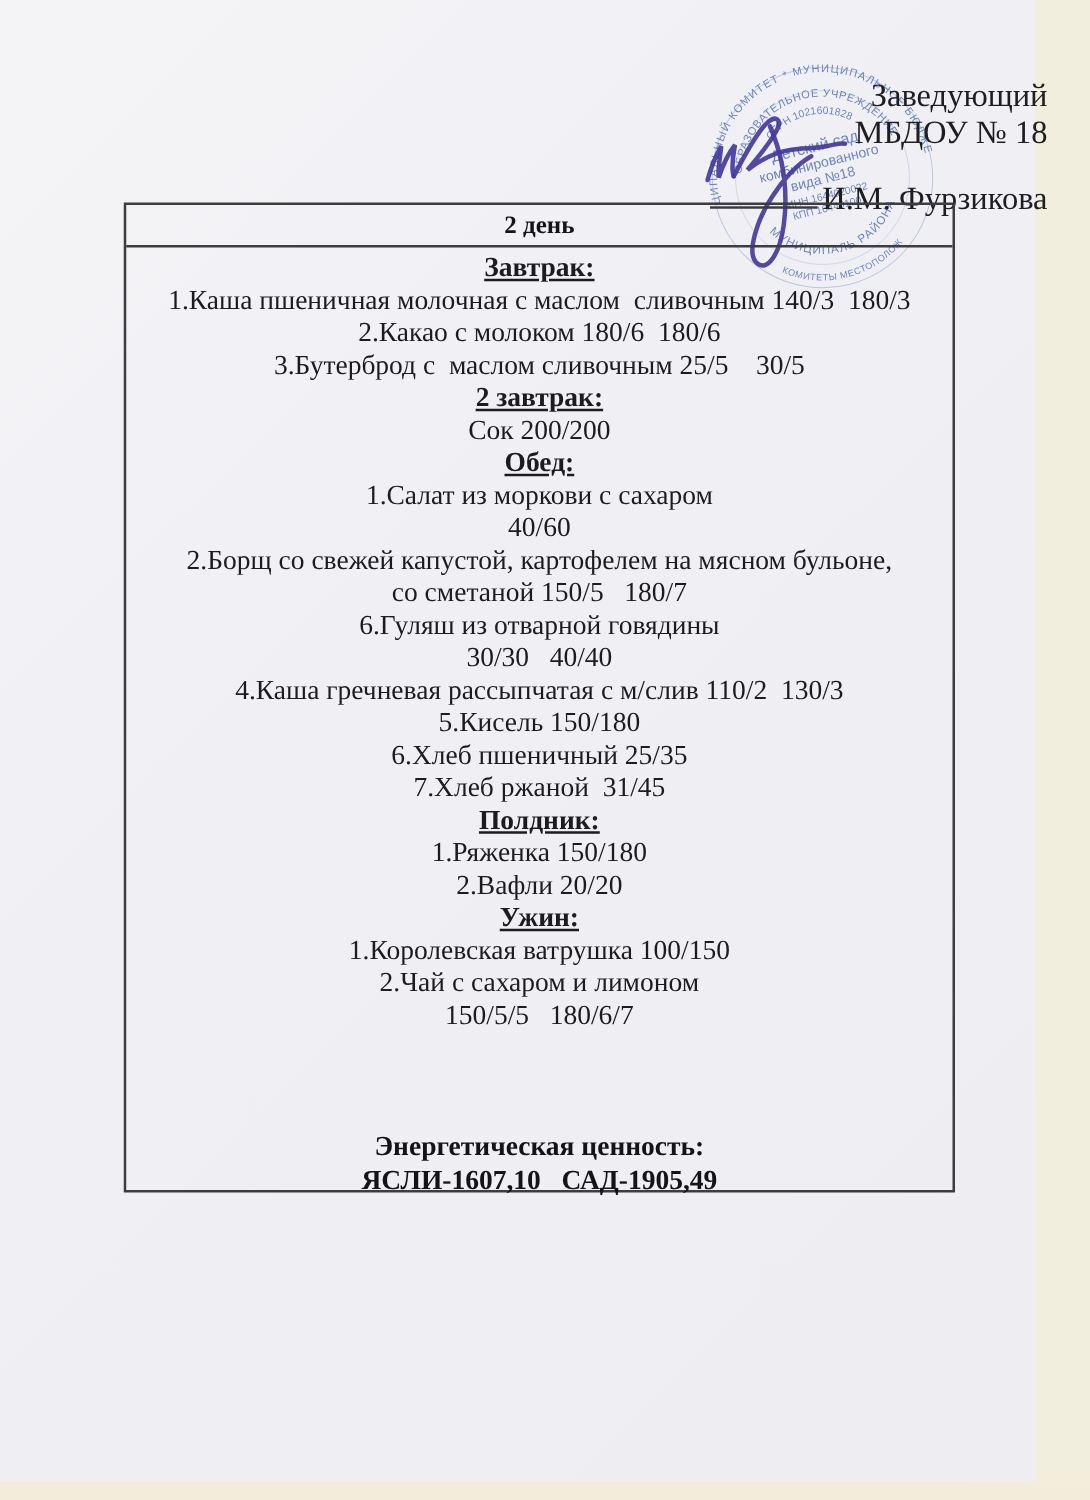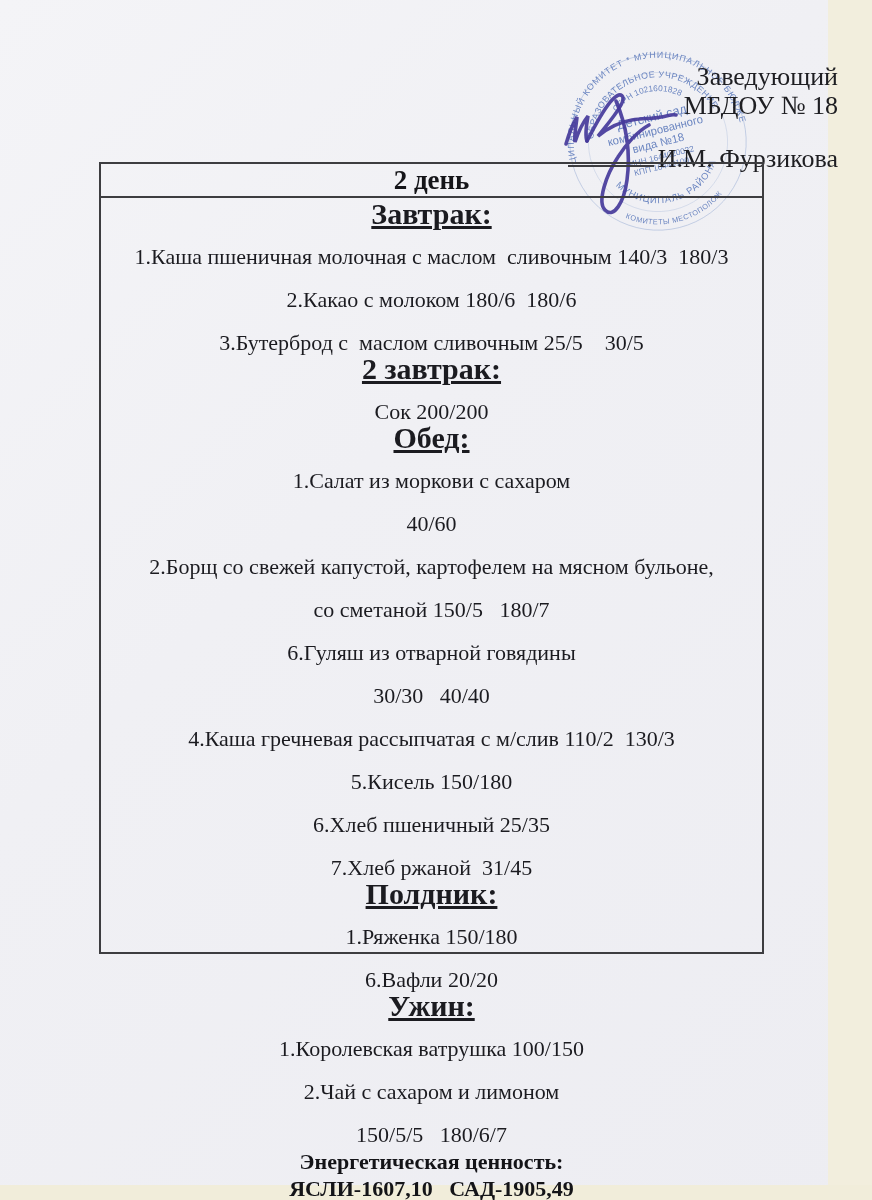--- a/index.html
+++ b/index.html
@@ -64,42 +64,42 @@
   .menu-table {
     position: absolute; left: 99px; top: 162px;
     width: 665px; height: 792px;
     border: 2px solid #3d3d40;
     background: transparent;
   }
   .menu-title {
     height: 34px;
     border-bottom: 2px solid #3d3d40;
     text-align: center;
-    font-size: 27px; font-weight: bold;
+    font-size: 20px; font-weight: bold;
     line-height: 33px;
     color: #141418;
   }
   .menu-body {
     padding-top: 3px;
     text-align: center;
     color: #1b1b20;
   }
   .menu-body .heading {
-    font-size: 30px; font-weight: bold;
+    font-size: 22px; font-weight: bold;
     text-decoration: underline;
     line-height: 26px;
     white-space: pre-wrap;
   }
   .menu-body .line {
     font-size: 22px;
     line-height: 26px;
     white-space: pre-wrap;
-    margin-top: 17px;
   }
   .menu-footer {
+    margin-top: 78px;
     text-align: center;
     font-weight: bold;
     color: #141418;
   }
   .menu-footer div { font-size: 22px; line-height: 27px; white-space: pre-wrap; }
 </style>
 </head>
 <body>
 
 <div class="page">
@@ -176,21 +176,21 @@
         <div class="line">30/30   40/40</div>
         <div class="line">4.Каша гречневая рассыпчатая с м/слив 110/2  130/3</div>
         <div class="line">5.Кисель 150/180</div>
         <div class="line">6.Хлеб пшеничный 25/35</div>
         <div class="line">7.Хлеб ржаной  31/45</div>
       </div>
 
       <div class="section">
         <div class="heading">Полдник:</div>
         <div class="line">1.Ряженка 150/180</div>
-        <div class="line">6.Вафли 20/20</div>
+        <div class="line">2.Вафли 20/20</div>
       </div>
 
       <div class="section">
         <div class="heading">Ужин:</div>
         <div class="line">1.Королевская ватрушка 100/150</div>
         <div class="line">2.Чай с сахаром и лимоном</div>
         <div class="line">150/5/5   180/6/7</div>
       </div>
 
       <div class="menu-footer">

